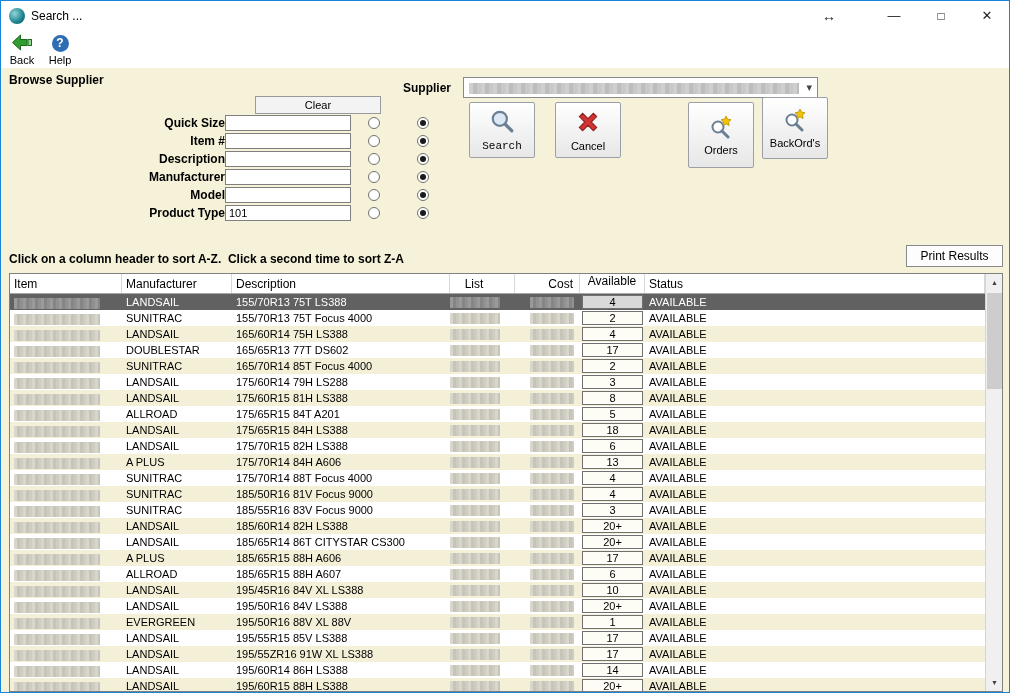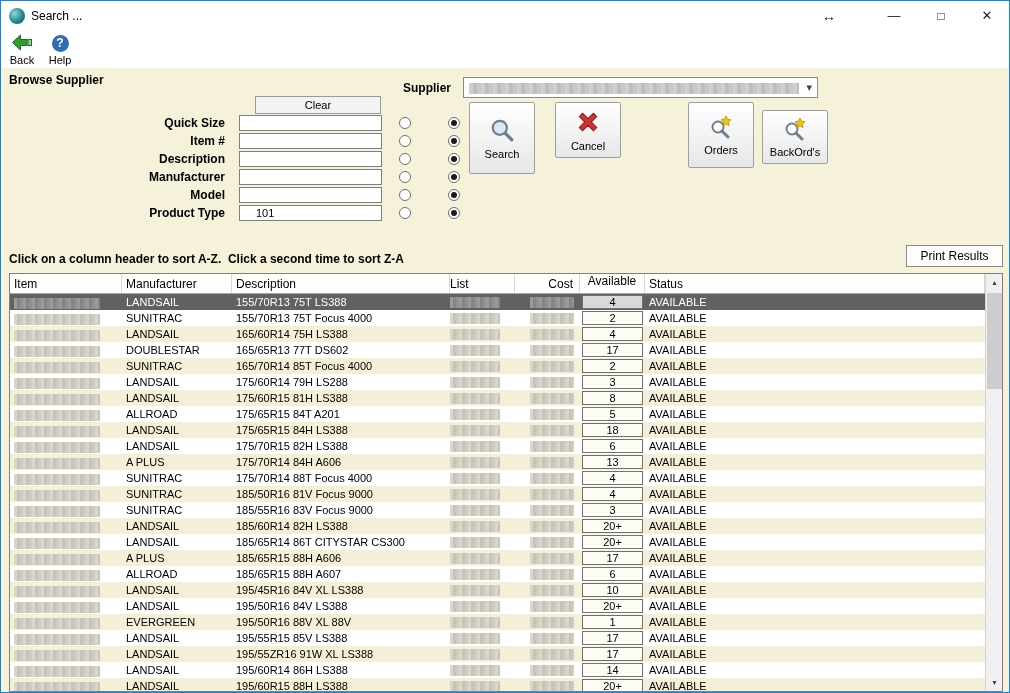--- a/index.html
+++ b/index.html
@@ -37,36 +37,36 @@
   .combo { position: absolute; left: 462px; top: 9px; width: 355px; height: 21px; background: #fff;
            border: 1px solid #8a8a8a; cursor: pointer; }
   .combo-arrow { position: absolute; right: 5px; top: 3px; font-size: 11px; color: #444; }
   .clear-btn { position: absolute; left: 232px; top: 28px; width: 126px; height: 18px;
                background: #f3f3f3; border: 1px solid #9a9a9a; font-size: 11px;
                font-family: "Liberation Sans", sans-serif; cursor: pointer; margin-left: 22px; }
 
   .fields { position: absolute; left: 0; top: 46px; width: 470px; }
   .field-row { display: flex; align-items: center; height: 18px; }
   .f-label { width: 224px; text-align: right; font-weight: bold; font-size: 12px; }
-  .f-input { width: 143px; height: 16px; border: 1px solid #7f7f7f; background: #fff;
-             font-size: 11px; font-family: "Liberation Sans", sans-serif; padding: 0 16px; margin-left: 14px; }
+  .f-input { width: 126px; height: 16px; border: 1px solid #7f7f7f; background: #fff;
+             font-size: 11px; font-family: "Liberation Sans", sans-serif; padding: 0 3px; }
   .radio { width: 12px; height: 12px; border-radius: 50%; border: 1px solid #6f6f6f; background: #fff;
            display: inline-block; margin-left: 17px; position: relative; cursor: pointer; }
   .radio + .radio { margin-left: 37px; }
   .radio.checked::after { content: ""; position: absolute; left: 2px; top: 2px; width: 6px; height: 6px;
                           border-radius: 50%; background: #1a1a1a; }
 
   .btn-big { position: absolute; display: flex; flex-direction: column; align-items: center;
              justify-content: center; gap: 3px; background: linear-gradient(#ffffff, #e7e7e7);
              border: 1px solid #9aa0a6; border-radius: 2px; font-size: 11px; cursor: pointer;
              font-family: "Liberation Sans", sans-serif; }
-  .btn-search  { left: 468px; top: 34px; width: 66px; height: 72px; }
+  .btn-search  { left: 468px; top: 34px; width: 66px; height: 56px; font-family: Liberation Mono, monospace; }
   .btn-cancel  { left: 541px; top: 34px; width: 66px; height: 56px; margin-left: 13px; }
   .btn-orders  { left: 687px; top: 34px; width: 66px; height: 66px; }
-  .btn-backord { left: 761px; top: 42px; width: 66px; height: 54px; }
+  .btn-backord { left: 761px; top: 29px; width: 66px; height: 62px; }
 
   
   .sort-hint { position: absolute; left: 8px; top: 251px; font-size: 12px; font-weight: bold; white-space: pre; }
   .print-btn { position: absolute; left: 905px; top: 244px; width: 97px; height: 22px;
                background: #fdfdfd; border: 1px solid #8a8a8a; font-size: 12px;
                font-family: "Liberation Sans", sans-serif; cursor: pointer; }
 
   
   .table { position: absolute; left: 8px; top: 272px; width: 994px; height: 419px;
            border: 1px solid #808080; background: #fff; overflow: hidden; }
@@ -75,21 +75,21 @@
            white-space: nowrap; cursor: pointer; }
   .tbody { position: absolute; left: 0; top: 20px; width: 975px; bottom: 0; overflow: hidden; }
   .trow { display: flex; height: 16px; align-items: center; font-size: 11px; background: #fff; cursor: default; }
   .trow.even { background: #f4f0d8; }
   .trow.selected { background: #616161; color: #ffffff; }
   .cell { overflow: hidden; white-space: nowrap; padding-left: 4px; }
 
   .c-item   { width: 112px; }
   .c-manu   { width: 110px; }
   .c-desc   { width: 218px; }
-  .c-list   { width: 65px; text-align: left; padding-right: 16px; padding-left: 0; }
+  .c-list   { width: 65px; text-align: center; padding-right: 16px; padding-left: 0; }
   .c-cost   { width: 65px; text-align: right; padding-right: 6px; padding-left: 0; }
   .c-avail  { width: 65px; text-align: center; padding: 0; }
   .c-status { flex: 1; }
   .hcell.c-avail { text-align: center; }
 
   .avail-box { display: inline-block; width: 61px; height: 14px; line-height: 12px; border: 1px solid #707070;
                background: #fdfdf6; color: #000; font-size: 11px; text-align: center; }
   .selected .avail-box { background: #d9d9d9; }
 
   .redacted { display: inline-block; height: 11px; vertical-align: middle; border-radius: 1px;

